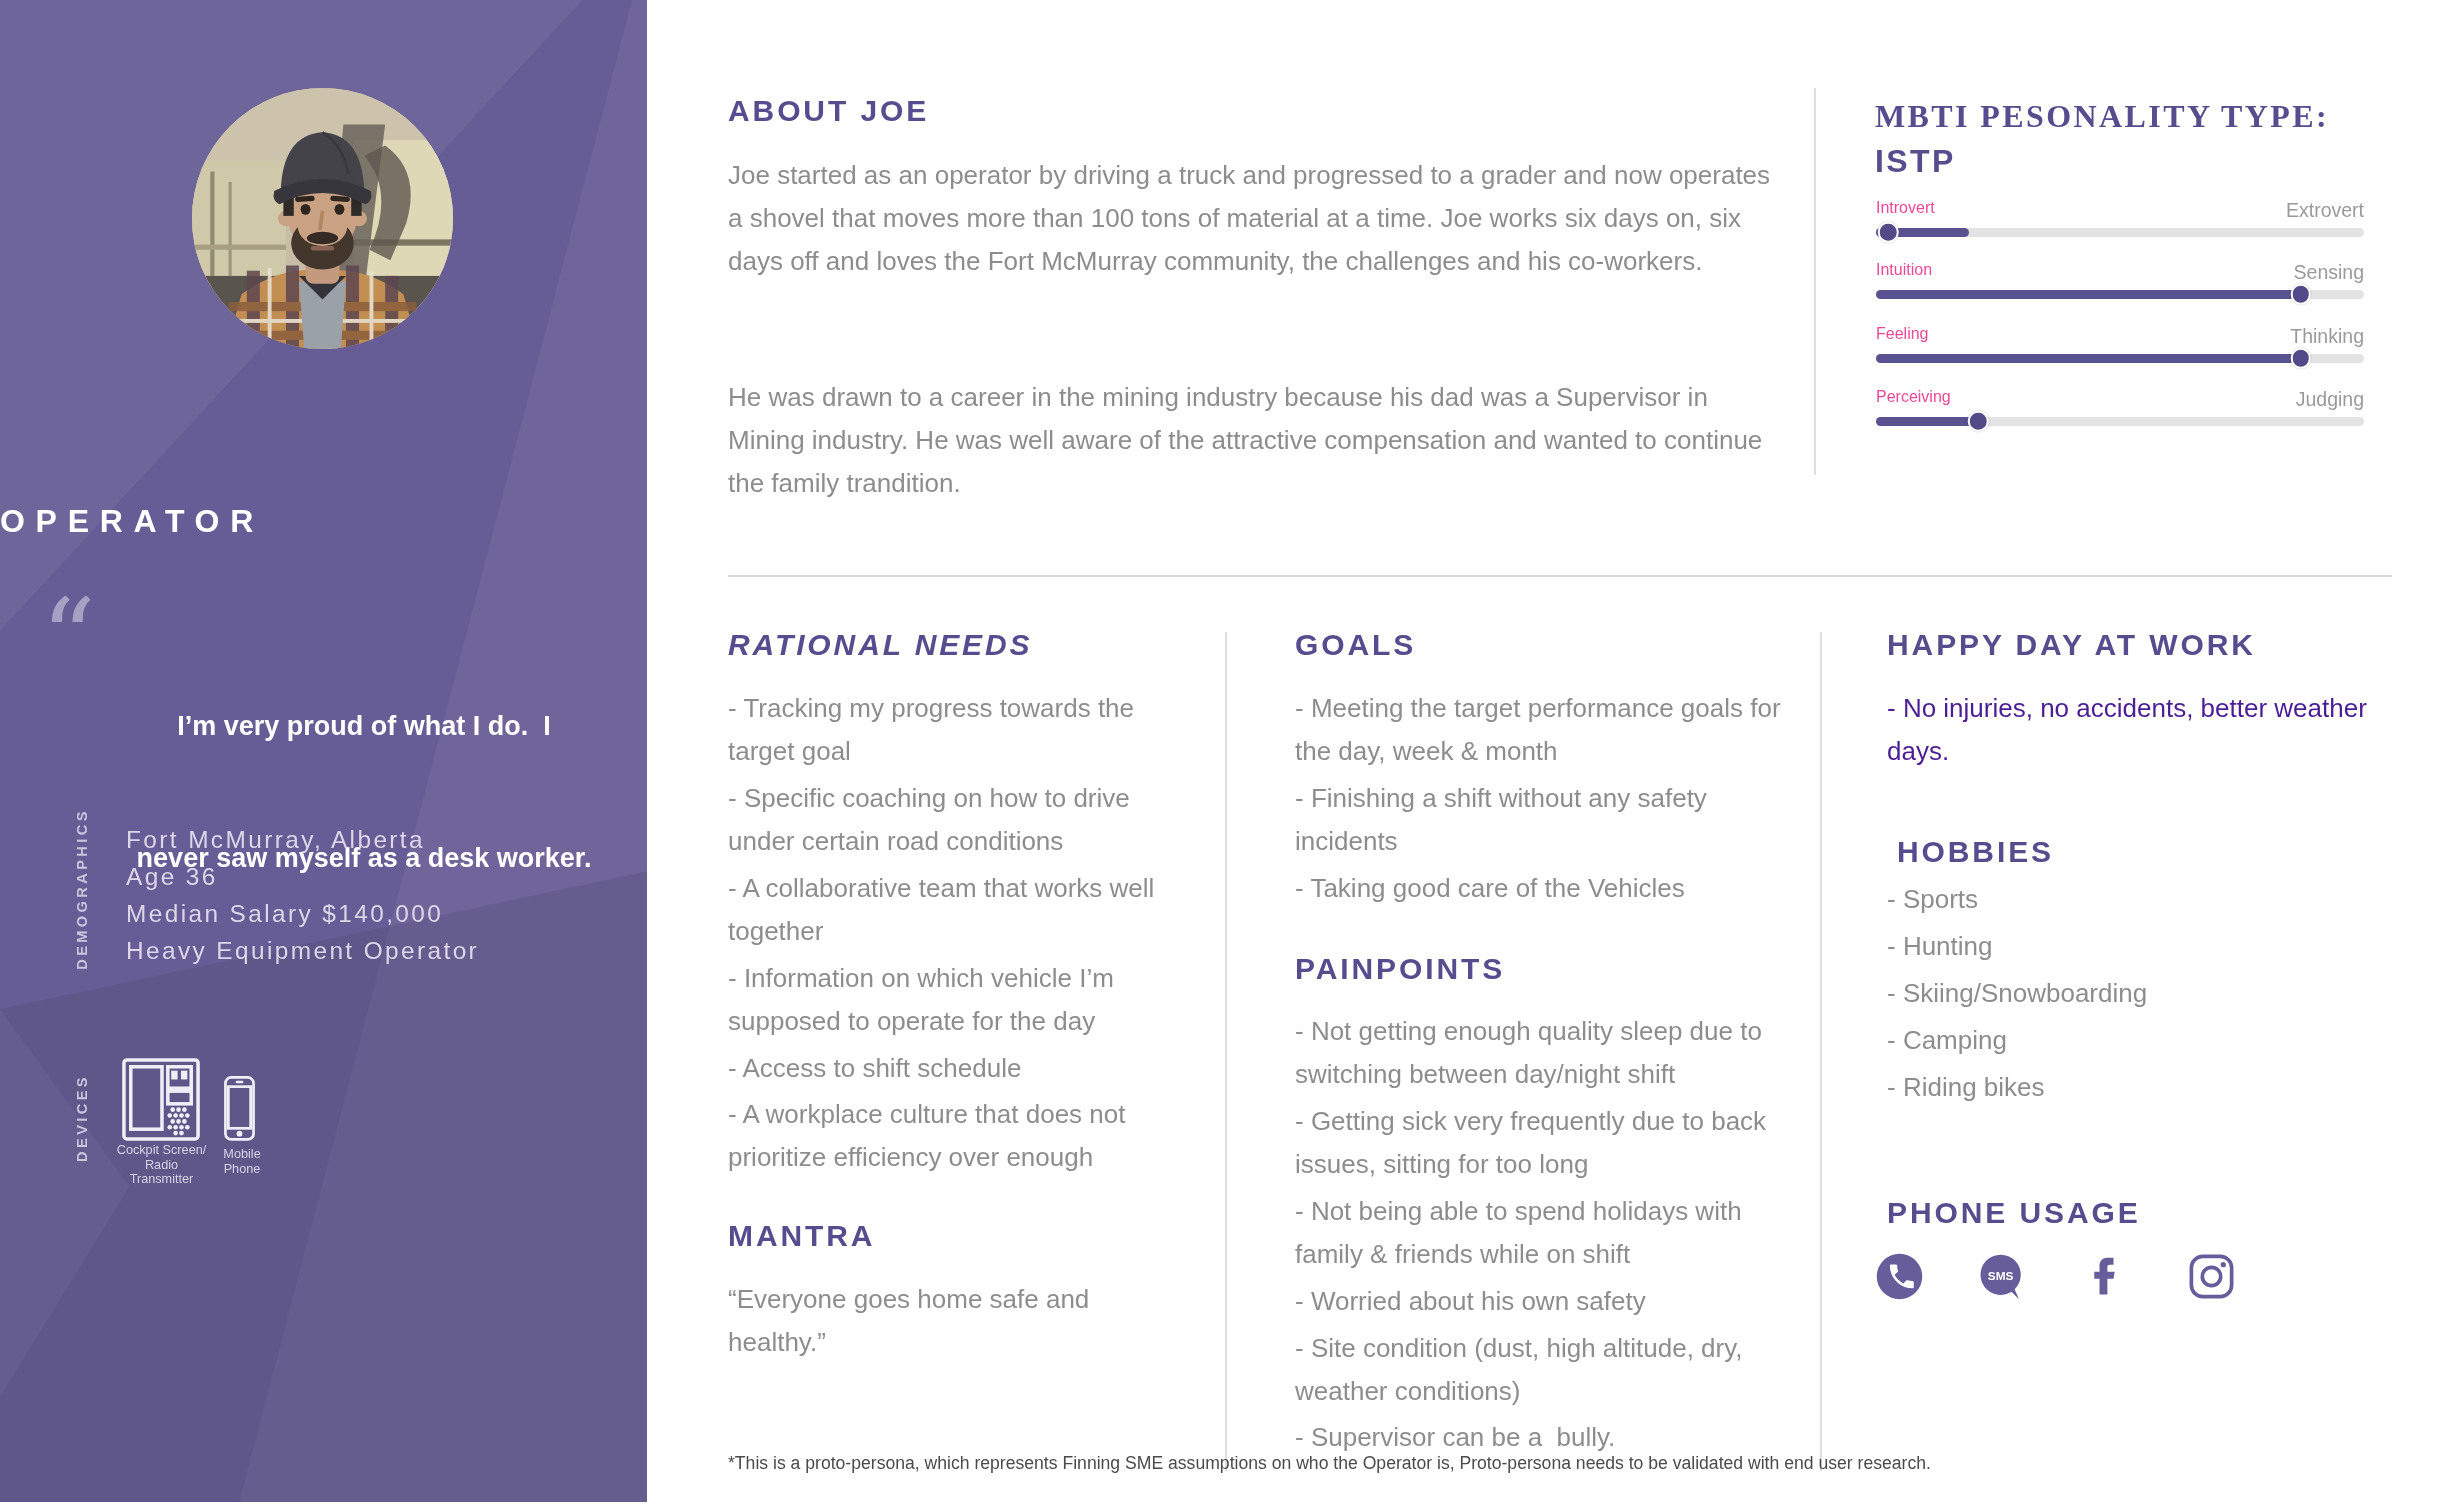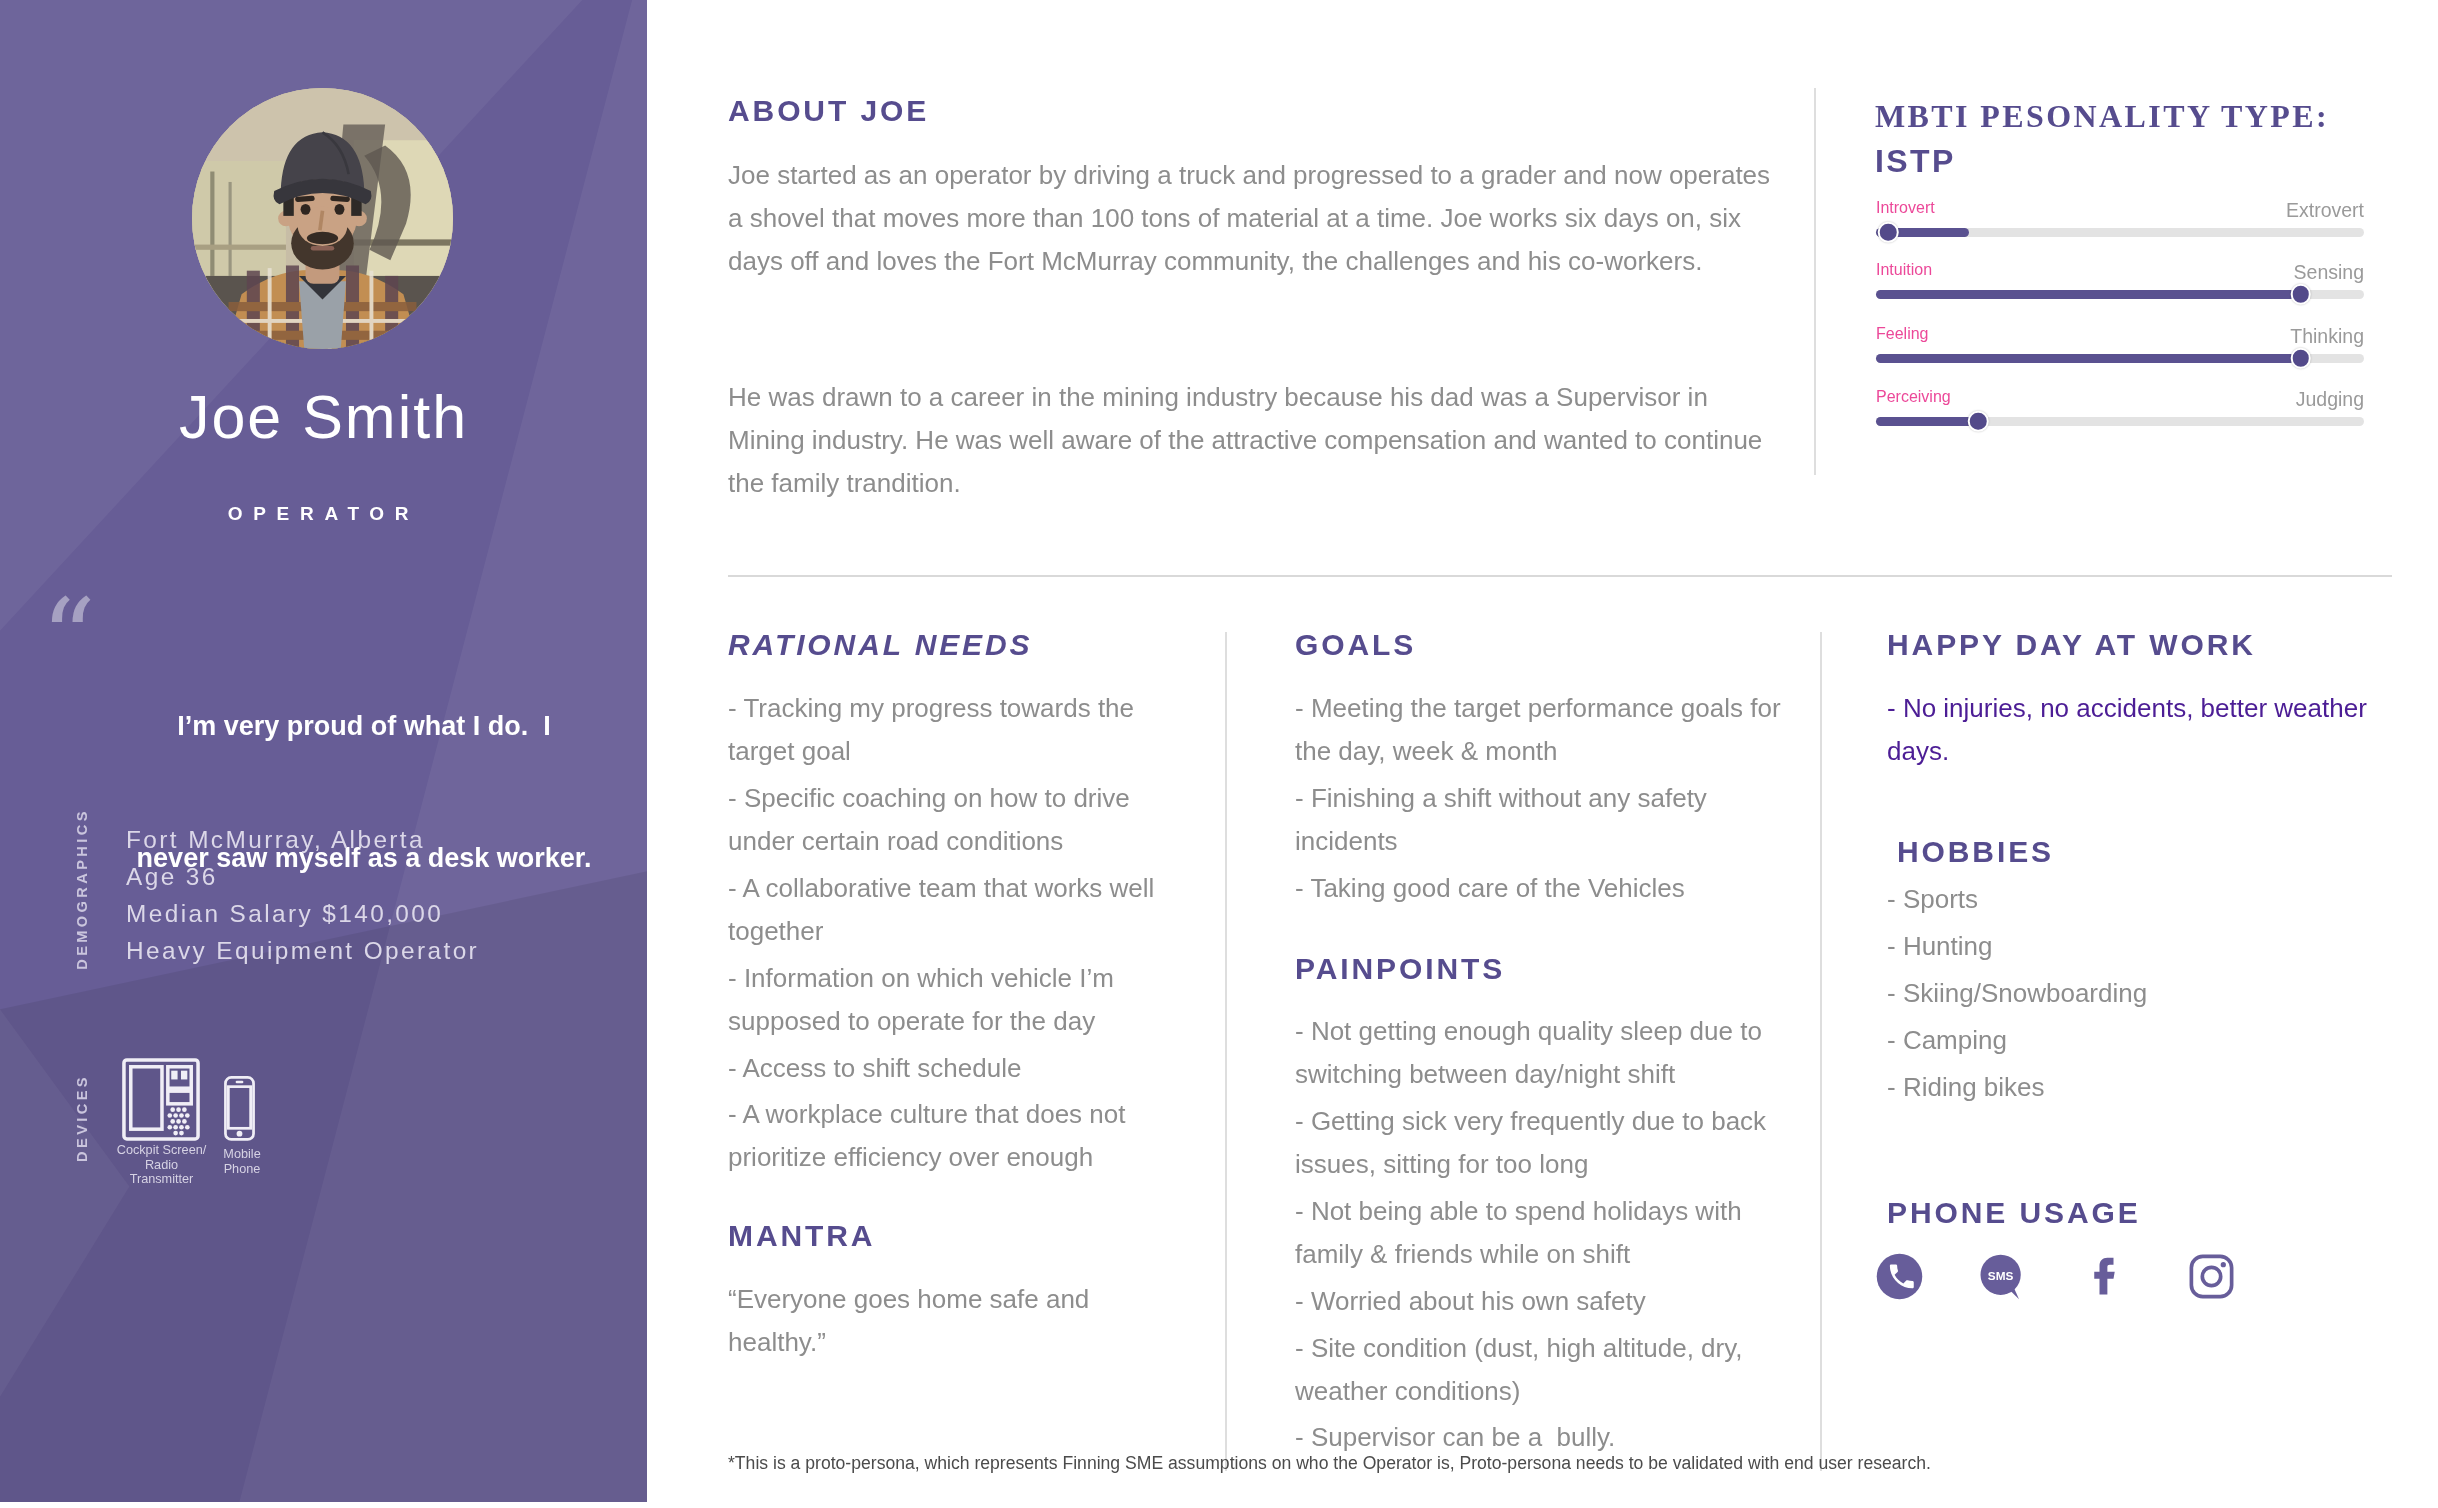--- a/index.html
+++ b/index.html
@@ -14,22 +14,22 @@
   .sb-light  { position:absolute; inset:0; background:rgba(255,255,255,0.055); clip-path:polygon(97.7% 0, 100% 0, 100% 100%, 37% 100%); }
   .sb-light2 { position:absolute; inset:0; background:rgba(255,255,255,0.05);  clip-path:polygon(0 0, 90% 0, 0 42%); }
   .sb-dark   { position:absolute; inset:0; background:rgba(0,0,0,0.075); clip-path:polygon(0 67.2%, 100% 58%, 100% 100%, 0 100%); }
   .sb-light3 { position:absolute; inset:0; background:rgba(255,255,255,0.045); clip-path:polygon(0 67.2%, 20% 79%, 0 93%); }
 
   .avatar { position:absolute; left:192px; top:88px; width:261px; height:261px; border-radius:50%; overflow:hidden; background:#c7bda6; }
   .avatar svg { display:block; width:100%; height:100%; }
 
   .persona-name { position:absolute; left:0; top:382px; width:647px; text-align:center;
     font-size:61px; font-weight:300; color:#ffffff; letter-spacing:2px; font-family:"Liberation Sans", sans-serif; }
-  .persona-role { position:absolute; left:0; top:503px; width:647px; text-align:center;
-    font-size:19px; font-weight:700; color:#ffffff; letter-spacing:10.7px; }
+  .persona-role { position:absolute; left:0; top:503px; width:647px; 
+    font-size:32px; font-weight:700; color:#ffffff; letter-spacing:10.7px; }
 
   .quote-mark { position:absolute; left:41px; top:585px; font-family:"DejaVu Serif", serif;
     font-size:107px; line-height:1; color:rgba(255,255,255,0.42); }
   .quote-text { position:absolute; left:98px; top:616px; width:532px; text-align:center;
     font-size:27px; font-weight:600; color:#ffffff; line-height:44px; white-space:pre-wrap; }
 
   .vlabel { position:absolute; transform:translate(-50%,-50%) rotate(-90deg); white-space:nowrap;
     font-size:14.6px; font-weight:700; letter-spacing:3.4px; color:#cac5dd; }
   .vlabel.demo { left:82px; top:889px; }
   .vlabel.devs { left:82px; top:1118px; }
@@ -126,21 +126,20 @@
         <rect x="53" y="41.5" width="7.5" height="2" rx="1" fill="#2f2620" transform="rotate(4 57 42.5)"></rect>
         <path d="M50,47 L49,54.5" stroke="#b08663" stroke-width="1.4" fill="none"></path>
         <rect x="35" y="38" width="4" height="11" fill="#2e2a27"></rect>
         <rect x="61" y="38" width="4" height="11" fill="#2e2a27"></rect>
         <path d="M34,39 Q35,18 50,17 Q65,18 66,39 Q50,31 34,39 Z" fill="#45434a"></path>
         <path d="M31.5,39.5 Q50,30 68.5,39.5 Q69.5,43.5 66.5,44.5 Q50,36 33.5,44.5 Q30.5,43.5 31.5,39.5 Z" fill="#37363c"></path>
         <path d="M50,17 Q58,22 60,33" stroke="#39383e" stroke-width="1" fill="none"></path>
       </svg>
     </div>
 
-    <div class="persona-name">Joe Smith</div>
     <div class="persona-role">OPERATOR</div>
 
     <div class="quote-mark">“</div>
     <div class="quote-text">
       <div>I’m very proud of what I do.  I</div>
       <div>never saw myself as a desk worker.</div>
     </div>
 
     <div class="vlabel demo">DEMOGRAPHICS</div>
     <div class="demo-list">

